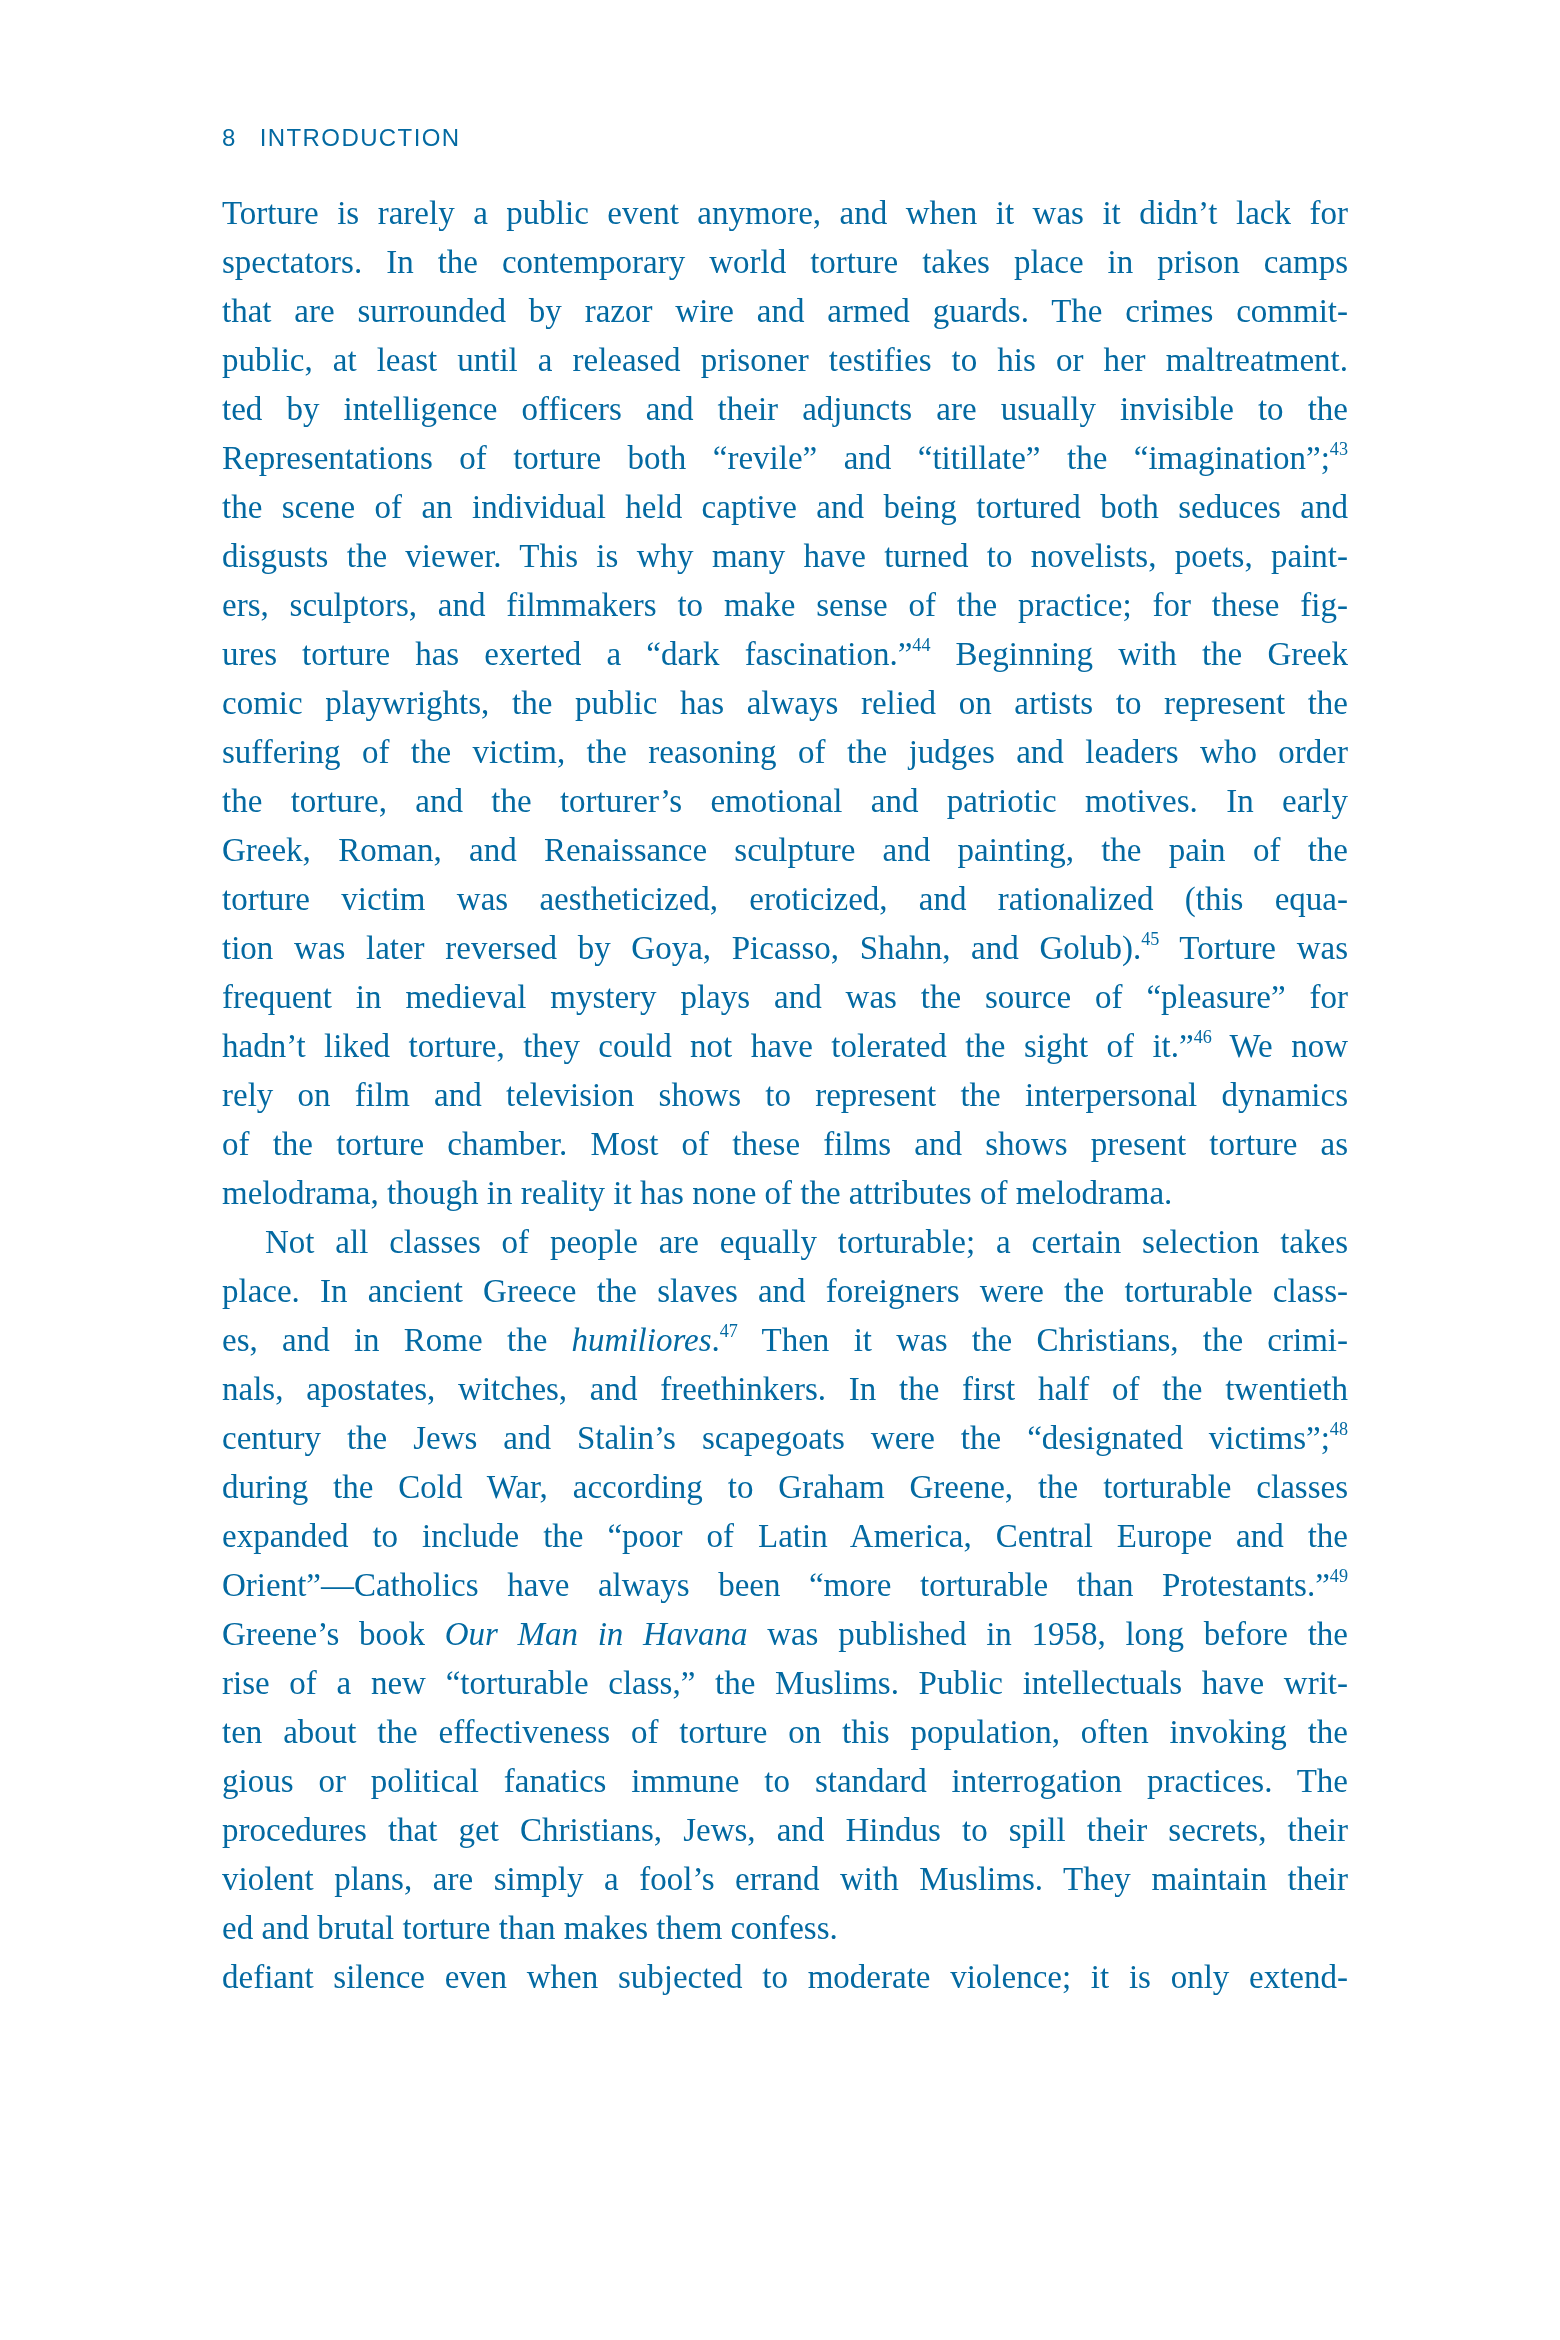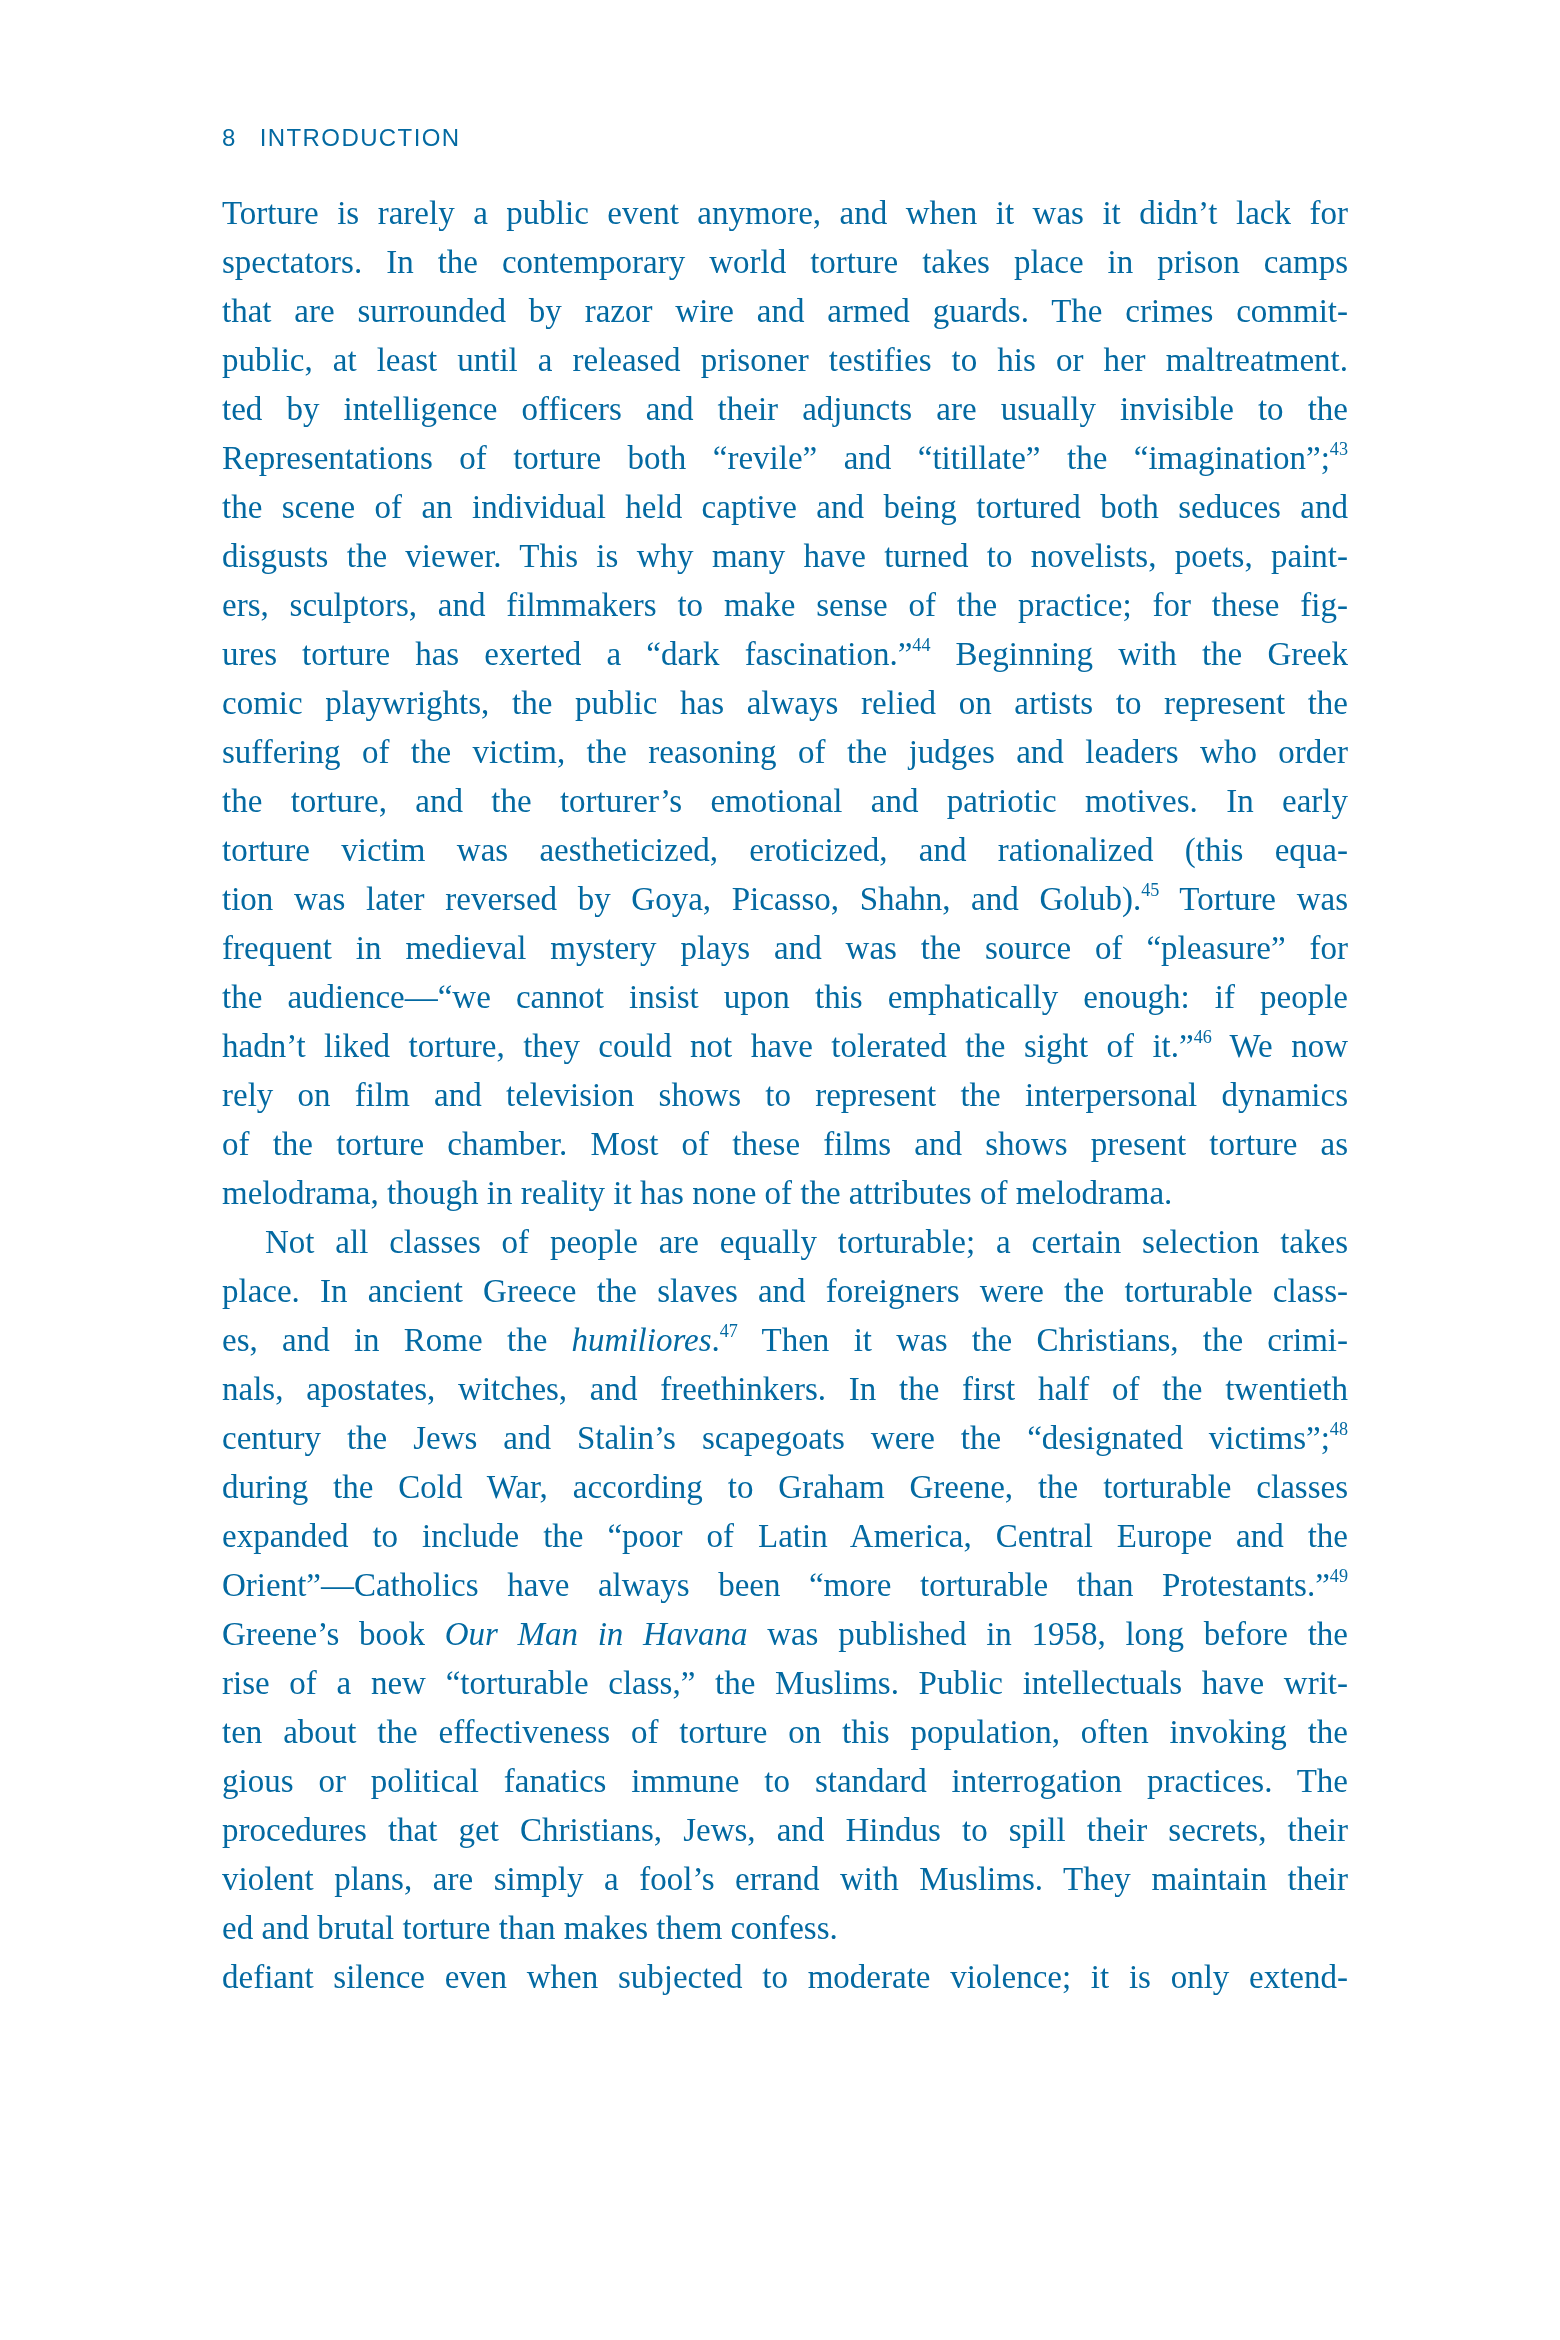--- a/index.html
+++ b/index.html
@@ -40,24 +40,24 @@
         <span class="line"><span>public, at least until a released prisoner testifies to his or her maltreatment.</span></span>
         <span class="line"><span>ted by intelligence officers and their adjuncts are usually invisible to the</span></span>
         <span class="line"><span>Representations of torture both “revile” and “titillate” the “imagination”;</span><sup>43</sup></span>
         <span class="line"><span>the scene of an individual held captive and being tortured both seduces and</span></span>
         <span class="line"><span>disgusts the viewer. This is why many have turned to novelists, poets, paint-</span></span>
         <span class="line"><span>ers, sculptors, and filmmakers to make sense of the practice; for these fig-</span></span>
         <span class="line"><span>ures torture has exerted a “dark fascination.”</span><sup>44</sup><span> Beginning with the Greek</span></span>
         <span class="line"><span>comic playwrights, the public has always relied on artists to represent the</span></span>
         <span class="line"><span>suffering of the victim, the reasoning of the judges and leaders who order</span></span>
         <span class="line"><span>the torture, and the torturer’s emotional and patriotic motives. In early</span></span>
+        <span class="line"><span>Greek, Roman, and Renaissance sculpture and painting, the pain of the</span></span>
         <span class="line"><span>torture victim was aestheticized, eroticized, and rationalized (this equa-</span></span>
         <span class="line"><span>tion was later reversed by Goya, Picasso, Shahn, and Golub).</span><sup>45</sup><span> Torture was</span></span>
         <span class="line"><span>frequent in medieval mystery plays and was the source of “pleasure” for</span></span>
-        <span class="line"><span>the audience—“we cannot insist upon this emphatically enough: if people</span></span>
         <span class="line"><span>hadn’t liked torture, they could not have tolerated the sight of it.”</span><sup>46</sup><span> We now</span></span>
         <span class="line"><span>rely on film and television shows to represent the interpersonal dynamics</span></span>
         <span class="line"><span>of the torture chamber. Most of these films and shows present torture as</span></span>
         <span class="line last"><span>melodrama, though in reality it has none of the attributes of melodrama.</span></span>
       </div>
       <div>
         <span class="line indent"><span>Not all classes of people are equally torturable; a certain selection takes</span></span>
         <span class="line"><span>place. In ancient Greece the slaves and foreigners were the torturable class-</span></span>
         <span class="line"><span>es, and in Rome the </span><em>humiliores</em><span>.</span><sup>47</sup><span> Then it was the Christians, the crimi-</span></span>
         <span class="line"><span>nals, apostates, witches, and freethinkers. In the first half of the twentieth</span></span>

